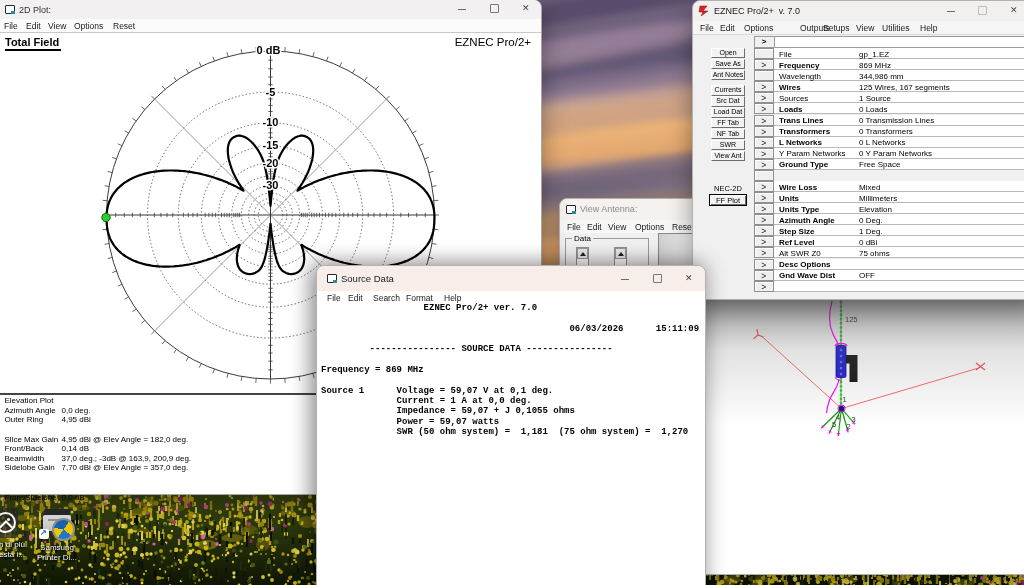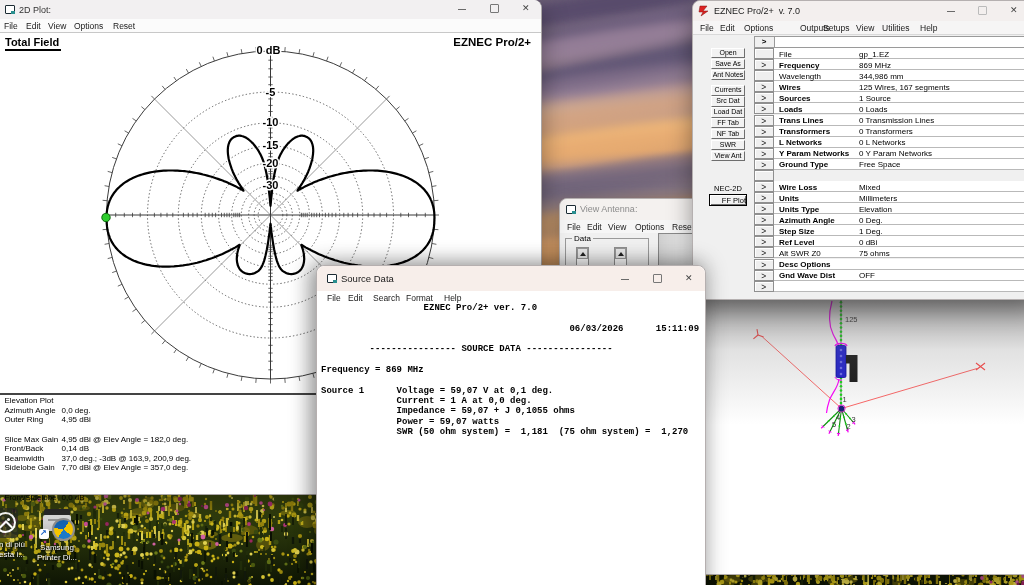--- a/index.html
+++ b/index.html
@@ -40,21 +40,21 @@
 .docicon { position:absolute; width:10px; height:9px; border:1.5px solid #1c2b33; border-radius:1px; background:#fff; }
 .docicon:before { content:""; position:absolute; right:-1px; bottom:-1px; width:4px; height:3px; background:#2a8f8f; }
 
 #plot2d { left:0; top:0; width:542px; height:495px; border-radius:0 8px 0 0;
  border-right:1px solid #aaa6a6; border-bottom:1px solid #aaa6a6; }
 #plot2d .tbar { height:19px; background:#f2f0f1; border-radius:0 8px 0 0; }
 #plot2d .menus { position:absolute; top:19px; left:0; right:0; height:14px; background:#fbfbfb; border-bottom:1px solid #c8c8c8; }
 .mitem { position:absolute; font-size:8.5px; color:#1a1a1a; top:2px; }
 #tfield { position:absolute; left:5px; top:36px; font-size:11px; font-weight:bold; color:#000;
  border-bottom:2.5px solid #000; padding:0 2px 1px 0; }
-#ezlogo { position:absolute; right:10px; top:36px; font-size:11.5px; font-weight:bold; color:#000; }
+#ezlogo { position:absolute; right:10px; top:36px; font-size:11.5px; font-weight:normal; color:#000; }
 #polar { position:absolute; left:0; top:0; }
 #infoline { position:absolute; left:0; top:393px; width:541px; height:2px; background:#444; }
 .irow { position:absolute; left:4.5px; font-size:8px; color:#000; white-space:nowrap; }
 .il { display:inline-block; width:57px; }
 
 #viewant { left:559px; top:198px; width:478px; height:377px; background:#f0f0f0;
  border-radius:8px 8px 0 0; border:1px solid #b5b0b0; box-shadow:0 8px 22px rgba(0,0,0,.35); }
 #viewant .tbar { height:21px; background:#f4f1ef; border-radius:8px 8px 0 0; }
 #viewant .title { position:absolute; left:20px; top:5px; font-size:9px; color:#8c8c8c; }
 #viewant .menus { position:absolute; top:21px; left:0; right:0; height:13px; background:#f6f6f6; }
@@ -72,21 +72,21 @@
 #eznec { left:692px; top:0; width:346px; height:300px; background:#f0f0f0;
  border-radius:8px 0 0 0; border:1px solid #b5b0b0; box-shadow:0 9px 24px rgba(0,0,0,.4); }
 #eznec .tbar { height:20px; background:#f3efee; border-radius:8px 0 0 0; }
 #eznec .title { position:absolute; left:21px; top:5px; font-size:9px; color:#1a1a1a; }
 #eznec .menus { position:absolute; top:20px; left:0; right:0; height:14px; background:#f6f5f5; border-bottom:1px solid #d9d9d9; }
 .sbtn { position:absolute; left:18px; width:34px; height:10.5px; background:#f2f2f2;
  border:1px solid; border-color:#fff #6e6e6e #6e6e6e #fff; font-size:7px; text-align:center; line-height:8.5px; color:#000; white-space:nowrap; overflow:hidden; }
 #necl { position:absolute; left:18px; top:183px; width:34px; text-align:center; font-size:7.5px; }
 #ffplot { position:absolute; left:16px; top:192.5px; width:38px; height:12px; border:1.2px solid #000;
  background:#f2f2f2; box-shadow:inset 1px 1px 0 #fff, inset -1px -1px 0 #6e6e6e;
- font-size:7.5px; text-align:right; line-height:11px; }
+ font-size:7.5px; text-align:center; line-height:11px; }
 #ezhead { position:absolute; left:60.5px; top:35px; right:0; height:12px; background:#fff; border:1px solid #9a9a9a; }
 #ezhead .hb { position:absolute; left:0px; top:0px; width:20px; height:10px; background:#f0f0f0; border-right:1px solid #9a9a9a; text-align:center; font-weight:bold; font-size:8px; line-height:10px; }
 .tbtn { position:absolute; left:60.5px; width:20.5px; height:11.08px; background:#efefef;
  border:1px solid #8f8f8f; box-shadow:inset 1px 1px 0 #fff; text-align:center; font-size:8.5px; line-height:10px; color:#111; }
 
 .trow { position:absolute; left:81px; right:0; height:11.08px; background:#fff; border-bottom:1px solid #b9b9b9; white-space:nowrap; }
 .tl { position:absolute; left:5px; top:1.5px; font-size:8px; color:#000; }
 .tv { position:absolute; left:85px; top:1.5px; font-size:8px; color:#000; }
 
 #srcdata { left:316px; top:265px; width:390px; height:381px; border-radius:8px 8px 0 0;
@@ -1753,21 +1753,21 @@
         <span class="tl" style="font-weight:normal">Wavelength</span>
         <span class="tv">344,986 mm</span>
       </div>
       <div class="tbtn" style="top:80.2px">&gt;</div>
       <div class="trow" style="top:80.2px">
         <span class="tl" style="font-weight:bold">Wires</span>
         <span class="tv">125 Wires, 167 segments</span>
       </div>
       <div class="tbtn" style="top:91.3px">&gt;</div>
       <div class="trow" style="top:91.3px">
-        <span class="tl" style="font-weight:bold">Sources</span>
+        <span class="tl" style="font-weight:normal">Sources</span>
         <span class="tv">1 Source</span>
       </div>
       <div class="tbtn" style="top:102.4px">&gt;</div>
       <div class="trow" style="top:102.4px">
         <span class="tl" style="font-weight:bold">Loads</span>
         <span class="tv">0 Loads</span>
       </div>
       <div class="tbtn" style="top:113.5px">&gt;</div>
       <div class="trow" style="top:113.5px">
         <span class="tl" style="font-weight:bold">Trans Lines</span>
@@ -1778,21 +1778,21 @@
         <span class="tl" style="font-weight:bold">Transformers</span>
         <span class="tv">0 Transformers</span>
       </div>
       <div class="tbtn" style="top:135.6px">&gt;</div>
       <div class="trow" style="top:135.6px">
         <span class="tl" style="font-weight:bold">L Networks</span>
         <span class="tv">0 L Networks</span>
       </div>
       <div class="tbtn" style="top:146.7px">&gt;</div>
       <div class="trow" style="top:146.7px">
-        <span class="tl" style="font-weight:bold">Y Param Networks</span>
+        <span class="tl" style="font-weight:normal">Y Param Networks</span>
         <span class="tv">0 Y Param Networks</span>
       </div>
       <div class="tbtn" style="top:157.8px">&gt;</div>
       <div class="trow" style="top:157.8px">
         <span class="tl" style="font-weight:bold">Ground Type</span>
         <span class="tv">Free Space</span>
       </div>
       <div class="tbtn empty" style="top:168.9px"></div>
       <div class="trow" style="top:168.9px;border-bottom:none;background:#f0f0f0"></div>
       <div class="tbtn" style="top:180.0px">&gt;</div>

